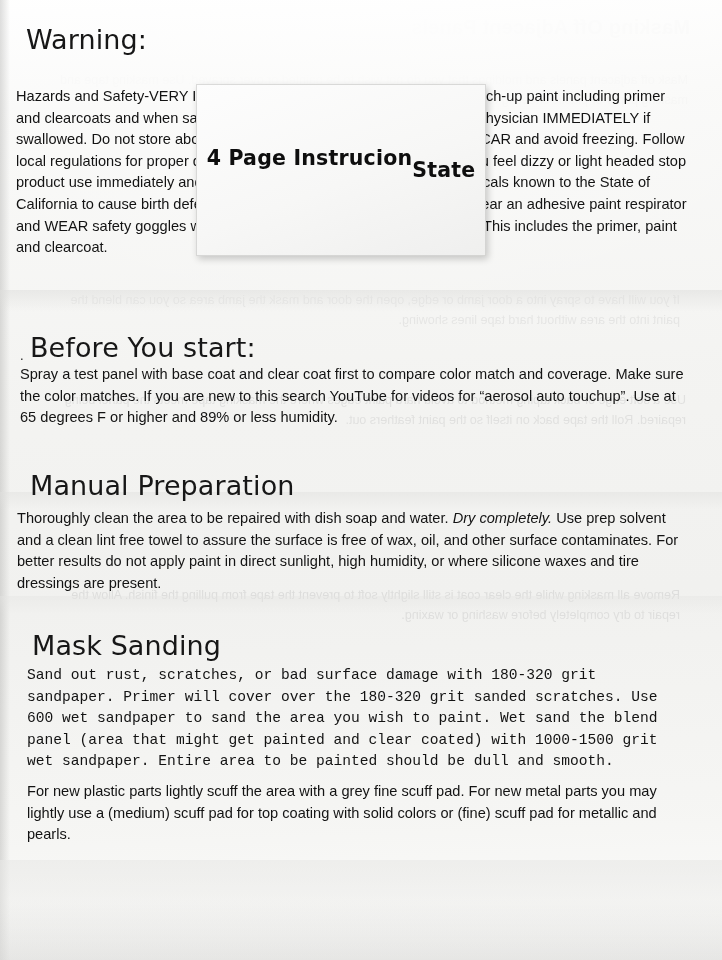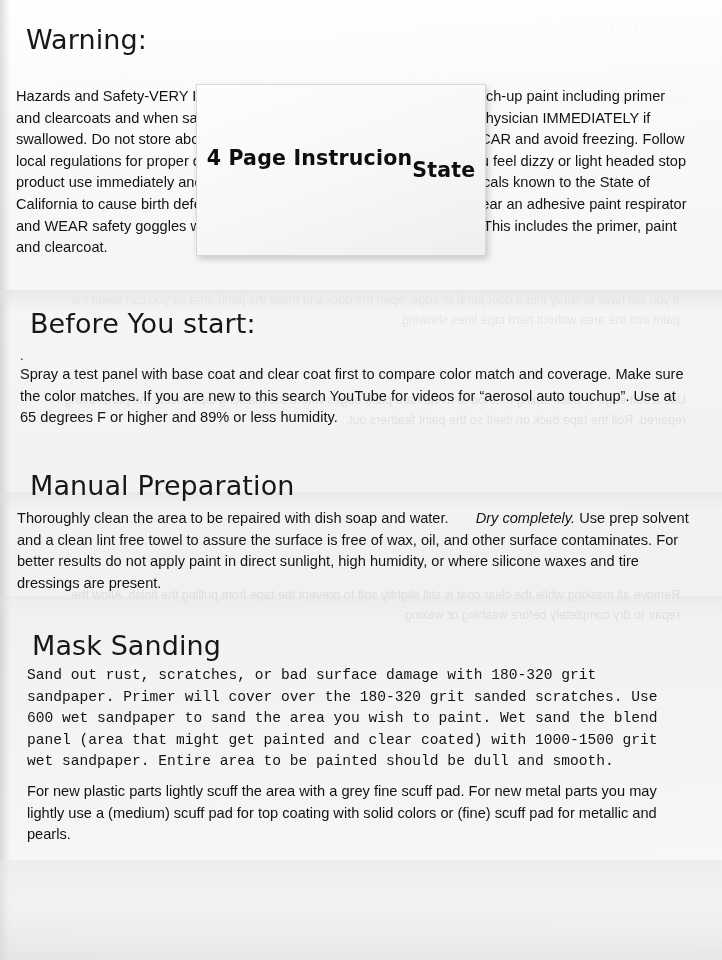--- a/index.html
+++ b/index.html
@@ -69,29 +69,29 @@
     letter-spacing: .1px;
     margin: 12px;
     color: #171717;
   }
   p.body {
     font-size: 14.6px;
     line-height: 1.48;
     margin: 0;
     color: #131313;
   }
-  .italic { font-style: italic; margin-left: 23px; }
+  .italic { font-style: italic; }
 
   
   .blk { position: absolute; }
 
   #warn-heading { left: 14px; top: 12px; }
   #warn-body    { left: 16px; top: 86px; width: 676px; }
 
-  #before-heading { left: 18px; top: 296px; }
+  #before-heading { left: 18px; top: 320px; }
   #before-dot     { left: 20px; top: 348px; font-size: 13px; color:#222; }
   #before-body    { left: 20px; top: 364px; width: 664px; }
 
   #surface-heading { left: 18px; top: 458px; }
   #surface-body    { left: 17px; top: 508px; width: 672px; }
 
   #sanding-heading { left: 20px; top: 618px; }
   #sanding-body    { left: 27px; top: 665px; width: 660px; font-family: Liberation Mono, monospace; }
   #sanding-body2   { left: 27px; top: 781px; width: 648px; }
 

